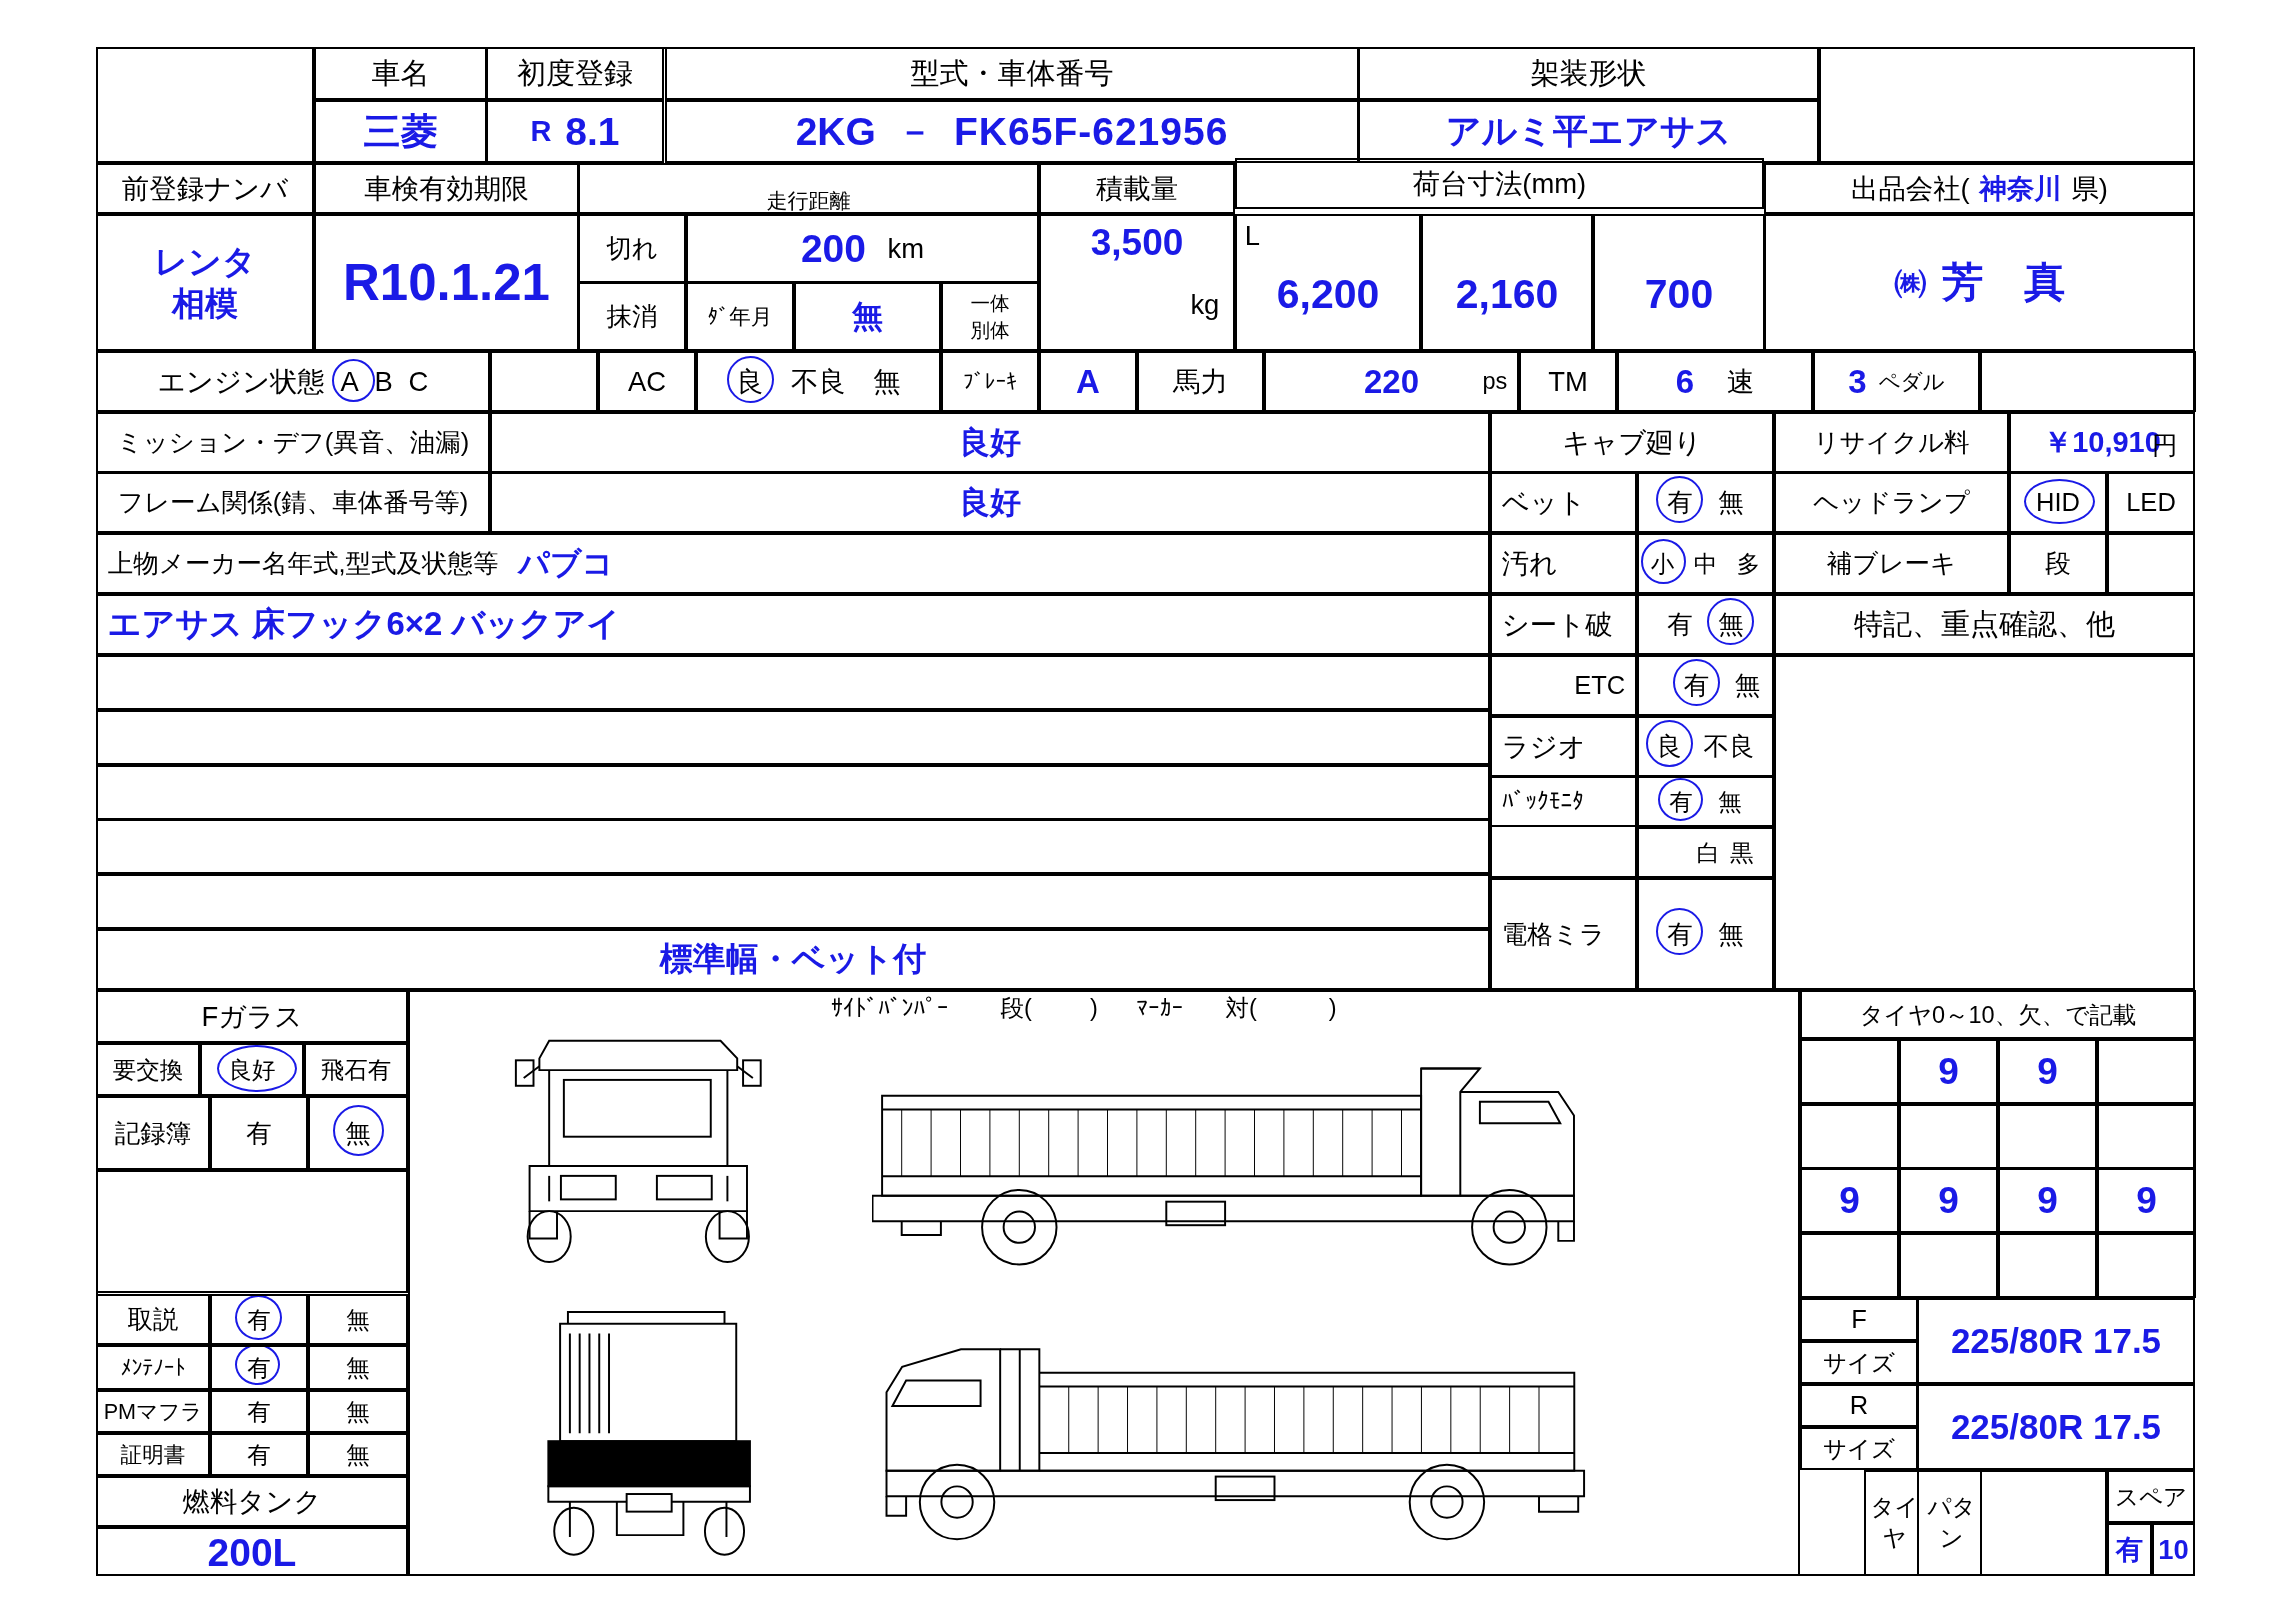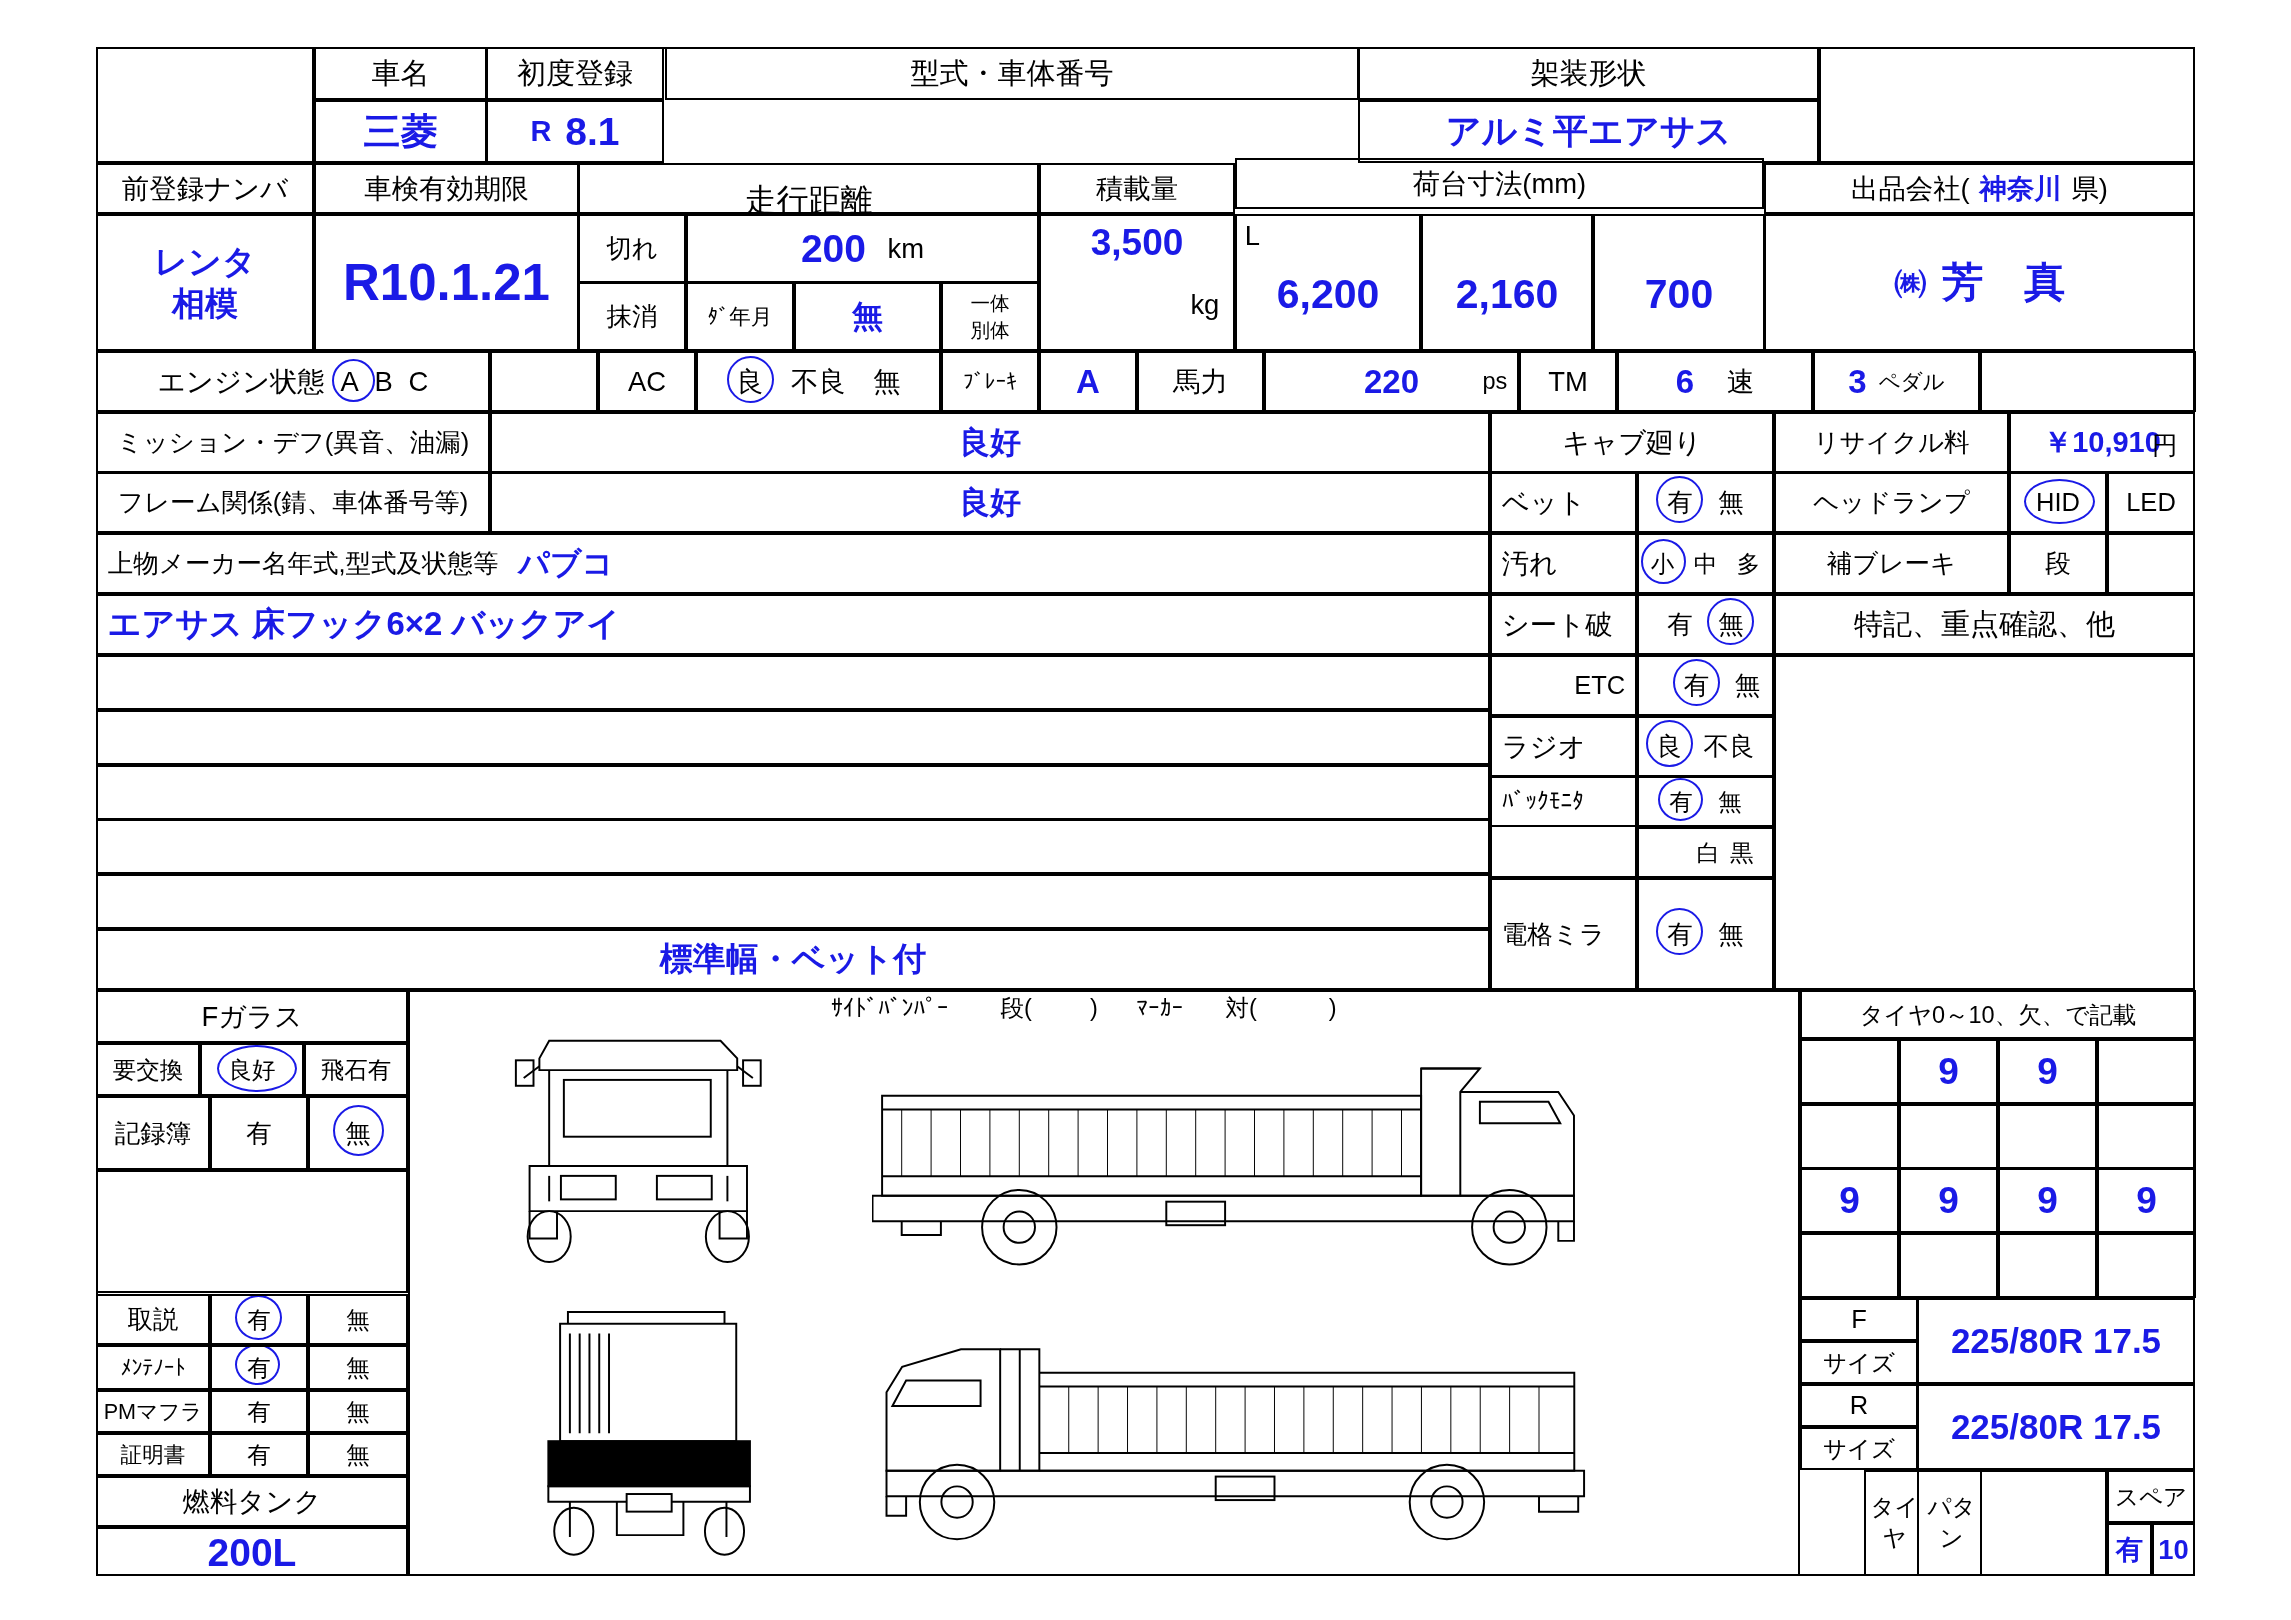--- a/index.html
+++ b/index.html
@@ -35,20 +35,25 @@
     <span style="font-size:29px;">初度登録</span>
   </div>
   <div class="bx" style="left:486px;top:100px;width:178px;height:63px;">
     <span class="blue" style="font-size:29px;font-weight:bold;margin-right:13.7px;">R</span>
     <span class="blue" style="font-size:39px;font-weight:bold;">8.1</span>
   </div>
 
   <div class="bx" style="left:665px;top:47px;width:694px;height:53px;">
     <span style="font-size:29px;">型式・車体番号</span>
   </div>
+  <div class="bx" style="left:665px;top:100px;width:694px;height:63px;">
+    <span class="blue" style="font-size:39px;font-weight:bold;">2KG</span>
+    <span class="blue" style="font-size:35px;font-weight:bold;margin:0 21.6px;">－</span>
+    <span class="blue" style="font-size:39px;font-weight:bold;letter-spacing:1px;">FK65F-621956</span>
+  </div>
 
   <div class="bx" style="left:1358px;top:47px;width:461px;height:53px;">
     <span style="font-size:29px;">架装形状</span>
   </div>
   <div class="bx" style="left:1358px;top:100px;width:461px;height:63px;">
     <span class="blue" style="font-size:35px;font-weight:bold;">アルミ平エアサス</span>
   </div>
 
   <div class="bx" style="left:1819px;top:47px;width:376px;height:116px;"></div>
 
@@ -61,21 +66,21 @@
   </div>
 
   <div class="bx" style="left:314px;top:163px;width:265px;height:51px;">
     <span style="font-size:27.4px;">車検有効期限</span>
   </div>
   <div class="bx" style="left:314px;top:214px;width:265px;height:137px;">
     <span class="blue" style="font-size:51px;font-weight:bold;">R10.1.21</span>
   </div>
 
   <div class="bx" style="left:578px;top:163px;width:461px;height:51px;">
-    <span style="font-size:32px;margin-top:24px;">走行距離</span>
+    <span style="font-size:21px;margin-top:24px;">走行距離</span>
   </div>
 
   <div class="bx" style="left:578px;top:214px;width:108px;height:69px;">
     <span style="font-size:25.5px;">切れ</span>
   </div>
   <div class="bx" style="left:578px;top:282px;width:108px;height:69px;">
     <span style="font-size:25.5px;">抹消</span>
   </div>
 
   <div class="bx" style="left:686px;top:214px;width:353px;height:69px;">

